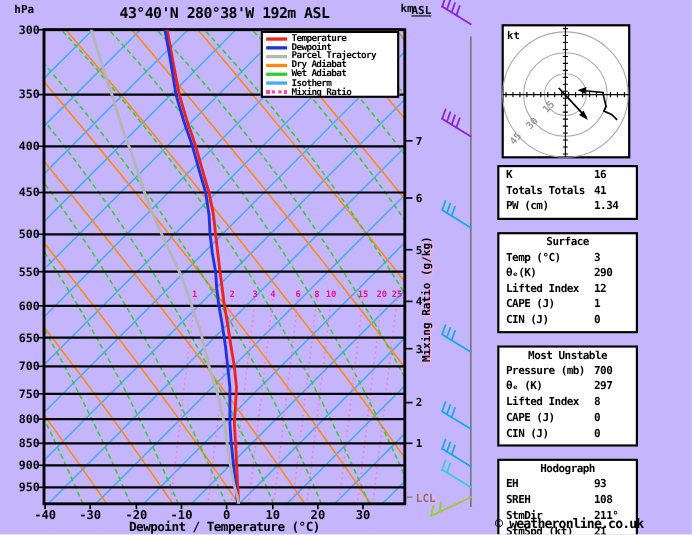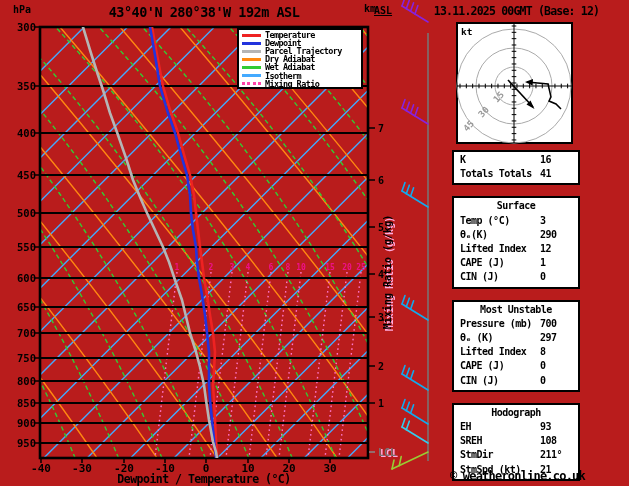--- a/index.html
+++ b/index.html
@@ -1,16 +1,16 @@
 <!DOCTYPE html>
 <html><head>
 <meta charset="utf-8">
 <style>
   html,body{margin:0;padding:0;background:#fff;}
-  .stage{position:relative;width:629px;height:486px;background:#b91c1c;overflow:hidden;
+  .stage{position:relative;width:629px;height:486px;background:#c4b5fd;overflow:hidden;
          font-family:"DejaVu Sans Mono","Liberation Mono",monospace;color:#000;}
   .abs{position:absolute;}
   #hpa-label{left:13px;top:4px;font-size:10px;font-weight:bold;}
   #main-title{left:36px;top:4px;width:336px;text-align:center;font-size:13.5px;font-weight:bold;letter-spacing:-0.5px;}
   #km-label{left:364px;top:3px;font-size:10px;font-weight:bold;}
   #asl-label{left:374px;top:5px;font-size:10px;font-weight:bold;text-decoration:underline;}
   #date-label{left:404px;top:4px;width:225px;text-align:center;font-size:11.5px;font-weight:bold;letter-spacing:-0.8px;}
   #chart-svg{left:0;top:0;}
   
   #legend{left:237px;top:28px;width:126px;height:61px;border:2px solid #000;background:#fff;
@@ -32,21 +32,20 @@
   svg text{font-family:"DejaVu Sans Mono","Liberation Mono",monospace;}
 </style>
 </head>
 <body>
 
 <div class="stage">
   <div class="abs" id="hpa-label">hPa</div>
   <div class="abs" id="main-title">43°40'N 280°38'W 192m ASL</div>
   <div class="abs" id="km-label">km</div>
   <div class="abs" id="asl-label">ASL</div>
-  <div class="abs" id="date-label">13.11.2025 00GMT (Base: 12)</div>
 
   <svg class="abs" id="chart-svg" width="629" height="486" viewBox="0 0 629 486">
       <defs>
         <clipPath id="plotclip">
           <rect x="40" y="27" width="328" height="431"></rect>
         </clipPath>
       </defs>
       <g clip-path="url(#plotclip)">
         <line x1="-390.19999999999993" y1="458" x2="40.80000000000007" y2="27" stroke="#44aaff" stroke-width="1.4"></line>
         <line x1="-346.79999999999995" y1="458" x2="84.20000000000005" y2="27" stroke="#44aaff" stroke-width="1.4"></line>
@@ -333,20 +332,24 @@
   <div class="abs" id="data-table">
       <div class="tbox">
         <div class="trow">
           <div class="tlab">K</div>
           <div class="tval">16</div>
         </div>
         <div class="trow">
           <div class="tlab">Totals Totals</div>
           <div class="tval">41</div>
         </div>
+        <div class="trow">
+          <div class="tlab">PW (cm)</div>
+          <div class="tval">1.34</div>
+        </div>
       </div>
       <div class="tbox">
         <div class="thead">Surface</div>
         <div class="trow">
           <div class="tlab">Temp (°C)</div>
           <div class="tval">3</div>
         </div>
         <div class="trow">
           <div class="tlab">θₑ(K)</div>
           <div class="tval">290</div>

